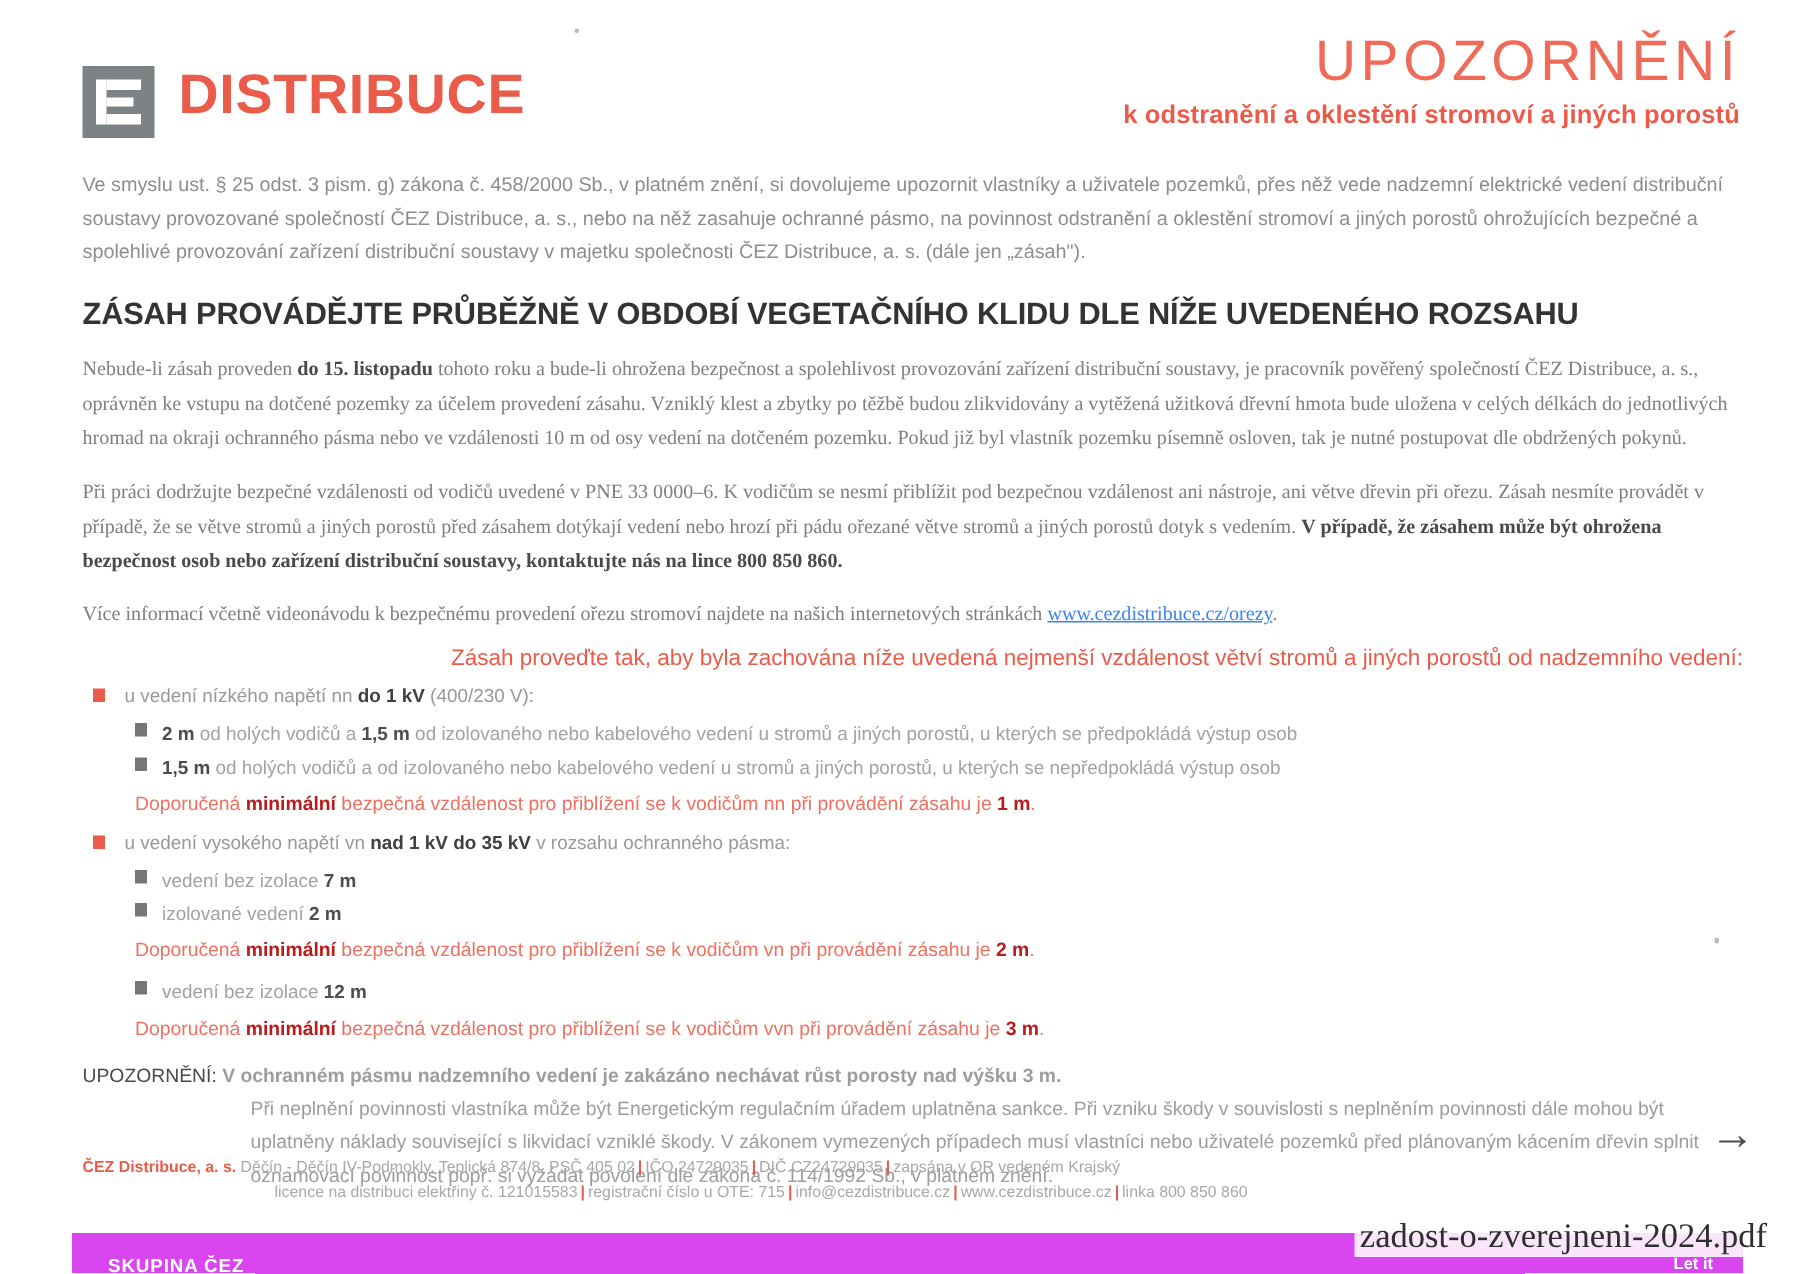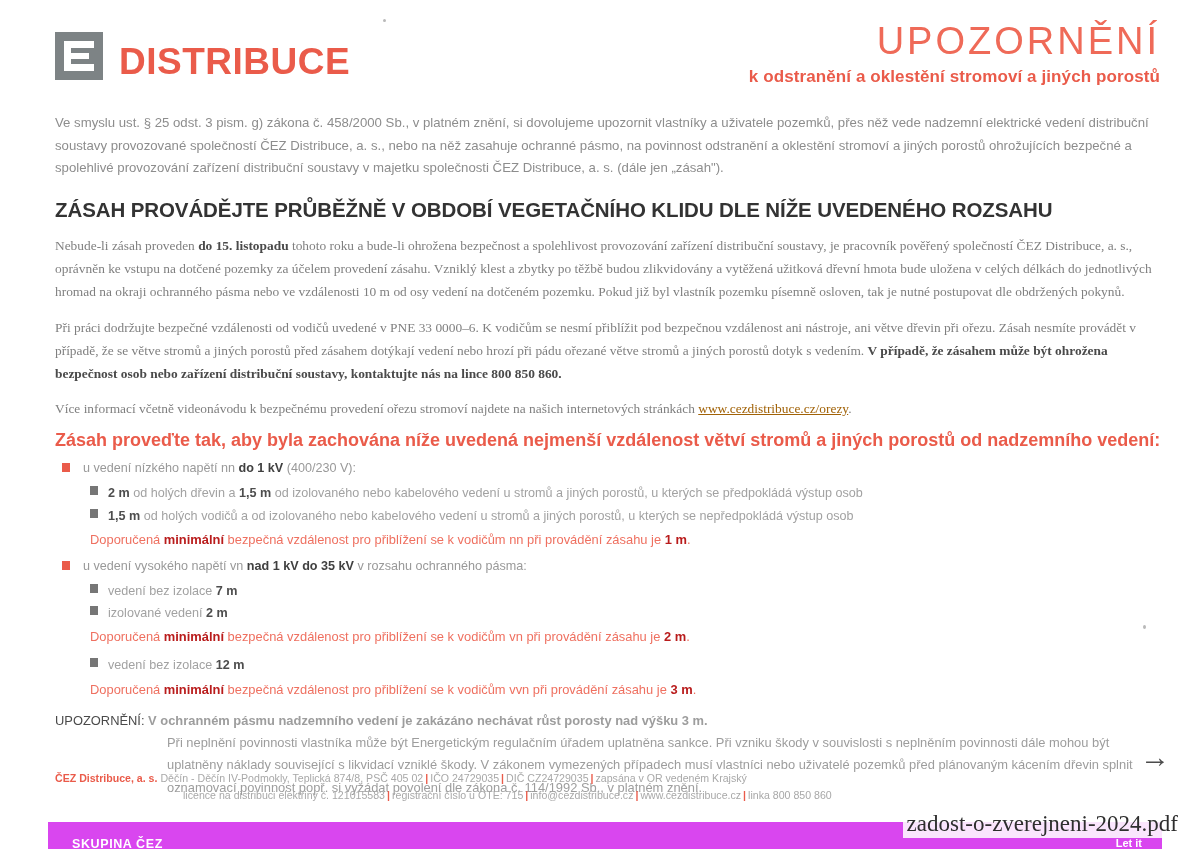--- a/index.html
+++ b/index.html
@@ -21,23 +21,23 @@
   .header {
     position: absolute;
     left: 55px;
     top: 22px;
     right: 40px;
     height: 78px;
   }
   .logo-block {
     position: absolute;
     left: 0;
-    top: 10px;
+    top: 22px;
     display: flex;
-    align-items: flex-end;
+    align-items: flex-start;
     gap: 16px;
   }
   .logo-mark {
     width: 48px;
     height: 48px;
     background: #7d8385;
     position: relative;
     flex: none;
   }
   .logo-mark .bar {
@@ -100,32 +100,33 @@
   }
   p.body {
     font-size: 13.4px;
     line-height: 1.73;
     color: #7f7f7f;
     margin: 0 0 12px 0;
     font-family: Liberation Serif, serif;
   }
   p.body b, p.intro b { color: #4a4a4a; font-weight: bold; }
   a.link {
-    color: #a16207;
+    color: #3b82f6;
     text-decoration: underline;
     text-align: right;
   }
   p.more { margin-bottom: 10px; color: #7f7f7f; }
 
   
   .accent-head {
-    font-size: 18px;
-    font-weight: bold;
+    font-size: 15px;
+    font-weight: normal;
     color: #ea5b4a;
     margin: 6px 0 8px 0;
+    text-align: right;
   }
   ul.lvl1 {
     list-style: none;
     margin: 0;
     padding: 0 0 0 7px;
   }
   ul.lvl1 > li { margin-bottom: 6px; }
   .row1 {
     font-size: 12.6px;
     color: #999999;
@@ -297,21 +298,21 @@
     <ul class="lvl1">
 
       <li>
         <div class="row1">
           <span class="sq-red"></span>
           <span>u vedení nízkého napětí nn </span><b>do 1 kV</b><span> (400/230 V):</span>
         </div>
         <ul class="lvl2">
           <li>
             <span class="sq-gray"></span>
-            <b>2 m</b><span> od holých dřevin a </span><b>1,5 m</b><span> od izolovaného nebo kabelového vedení u stromů a jiných porostů, u kterých se předpokládá výstup osob</span>
+            <b>2 m</b><span> od holých vodičů a </span><b>1,5 m</b><span> od izolovaného nebo kabelového vedení u stromů a jiných porostů, u kterých se předpokládá výstup osob</span>
           </li>
           <li>
             <span class="sq-gray"></span>
             <b>1,5 m</b><span> od holých vodičů a od izolovaného nebo kabelového vedení u stromů a jiných porostů, u kterých se nepředpokládá výstup osob</span><b></b><span></span>
           </li>
         </ul>
         <div class="reco">
           <span>Doporučená </span><b>minimální</b><span> bezpečná vzdálenost pro přiblížení se k vodičům nn při provádění zásahu je </span><b>1 m</b><span>.</span>
         </div>
       </li>

